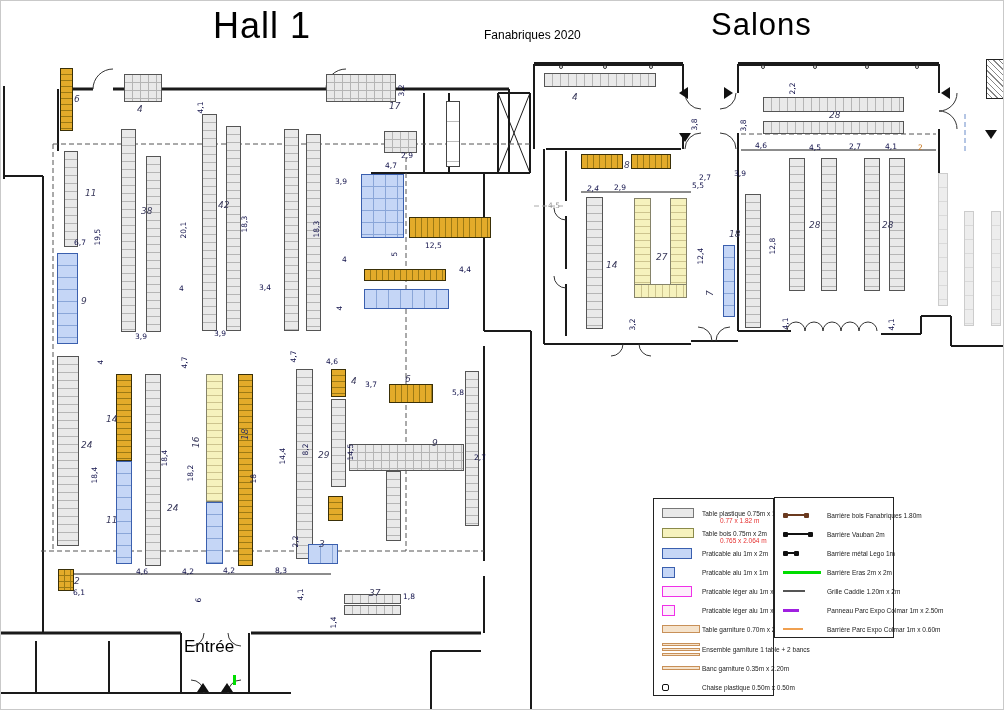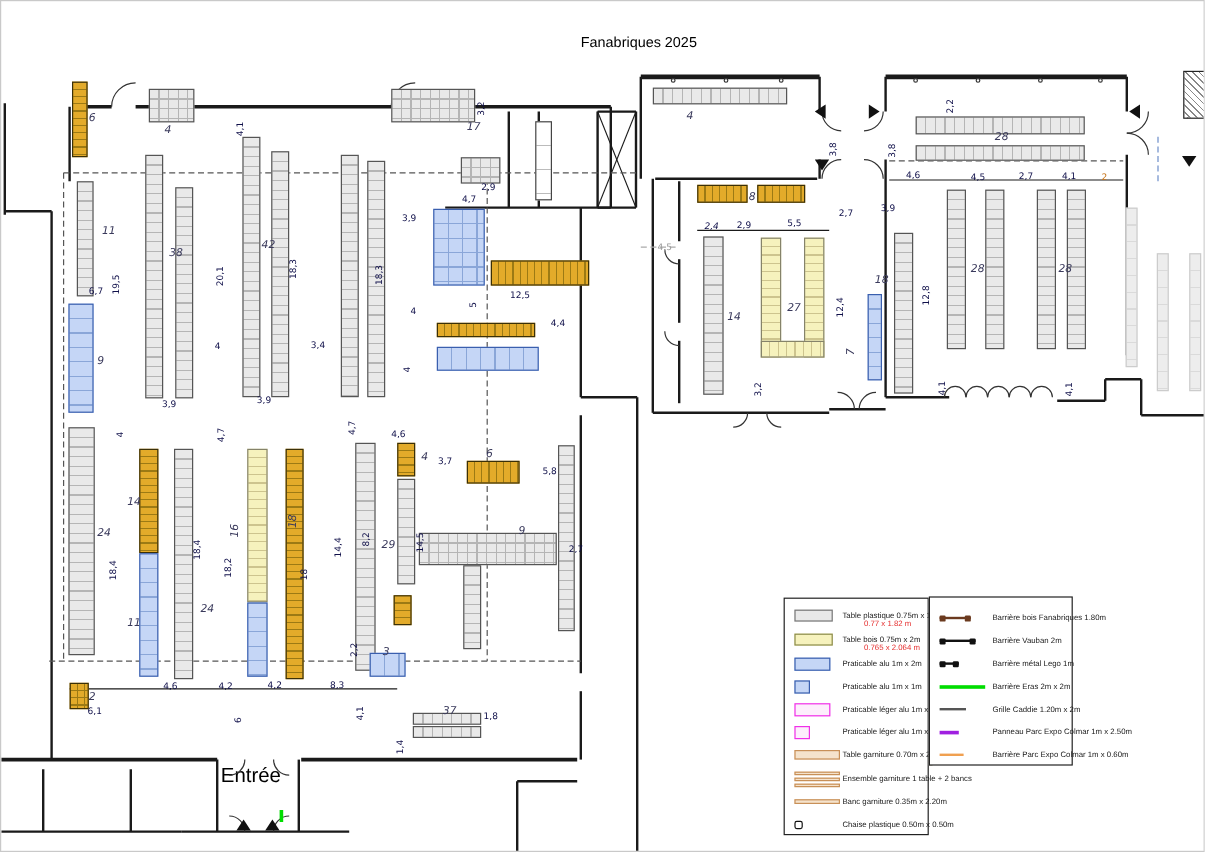--- a/index.html
+++ b/index.html
@@ -29,21 +29,23 @@
   .lrow .txt{font-size:6.5px;color:#1a1a1a;white-space:nowrap;}
   .lrow .sub{font-size:6.5px;color:#e53030;white-space:nowrap;}
   .lsw{box-sizing:border-box;flex:none;}
   .hatch{position:absolute;box-sizing:border-box;border:1.5px solid #222;
          background:repeating-linear-gradient(45deg,#fff 0 3px,#888 3px 4px);}
 </style>
 </head>
 <body>
 
 <div id="canvas">
-  <div class="title" id="event-label">Fanabriques 2025</div>
+  <div class="title" id="hall-title">Hall 1</div>
+  <div class="title" id="salons-title">Salons</div>
+  <div class="title" id="event-label">Fanabriques 2020</div>
   <div class="title" id="entrance-label">Entrée</div>
 
   <svg class="layer" id="walls-svg" width="1004" height="710">
       <line x1="70" y1="88" x2="92" y2="88" stroke="#1a1a1a" stroke-width="3"></line>
       <line x1="112" y1="88" x2="325" y2="88" stroke="#1a1a1a" stroke-width="3"></line>
       <line x1="345" y1="88" x2="508" y2="88" stroke="#1a1a1a" stroke-width="3"></line>
       <line x1="57" y1="88" x2="57" y2="150" stroke="#1a1a1a" stroke-width="2"></line>
       <line x1="3" y1="85" x2="3" y2="178" stroke="#1a1a1a" stroke-width="2"></line>
       <line x1="3" y1="175" x2="42" y2="175" stroke="#1a1a1a" stroke-width="2"></line>
       <line x1="42" y1="175" x2="42" y2="632" stroke="#1a1a1a" stroke-width="2"></line>
@@ -261,21 +263,21 @@
       <span class="lbl dim rot" style="left: 795px; top: 86px;">2,2</span>
       <span class="lbl dim rot" style="left: 746px; top: 123px;">3,8</span>
       <span class="lbl dim rot" style="left: 697px; top: 122px;">3,8</span>
       <span class="lbl dim" style="left: 754px; top: 141px;">4,6</span>
       <span class="lbl dim" style="left: 808px; top: 143px;">4,5</span>
       <span class="lbl dim" style="left: 848px; top: 142px;">2,7</span>
       <span class="lbl dim" style="left: 884px; top: 142px;">4,1</span>
       <span class="lbl dimo" style="left: 917px; top: 143px;">2</span>
       <span class="lbl dim" style="left: 586px; top: 184px; font-style: italic;">2,4</span>
       <span class="lbl dim" style="left: 613px; top: 183px;">2,9</span>
-      <span class="lbl dim" style="left: 655px; top: 181px;">5,5</span>
+      <span class="lbl dim" style="left: 691px; top: 181px;">5,5</span>
       <span class="lbl dim" style="left: 698px; top: 173px;">2,7</span>
       <span class="lbl dim" style="left: 733px; top: 169px;">3,9</span>
       <span class="lbl dimg" style="left: 547px; top: 201px;">4,5</span>
       <span class="lbl dim rot" style="left: 703px; top: 256px;">12,4</span>
       <span class="lbl dim rot" style="left: 775px; top: 246px;">12,8</span>
       <span class="lbl dim rot" style="left: 635px; top: 322px;">3,2</span>
       <span class="lbl dim rot" style="left: 788px; top: 321px;">4,1</span>
       <span class="lbl dim rot" style="left: 894px; top: 322px;">4,1</span>
       <div class="tri" style="left: 678px; top: 86px; border-top: 6px solid transparent; border-bottom: 6px solid transparent; border-right: 9px solid rgb(17, 17, 17);"></div>
       <div class="tri" style="left: 723px; top: 86px; border-top: 6px solid transparent; border-bottom: 6px solid transparent; border-left: 9px solid rgb(17, 17, 17);"></div>

